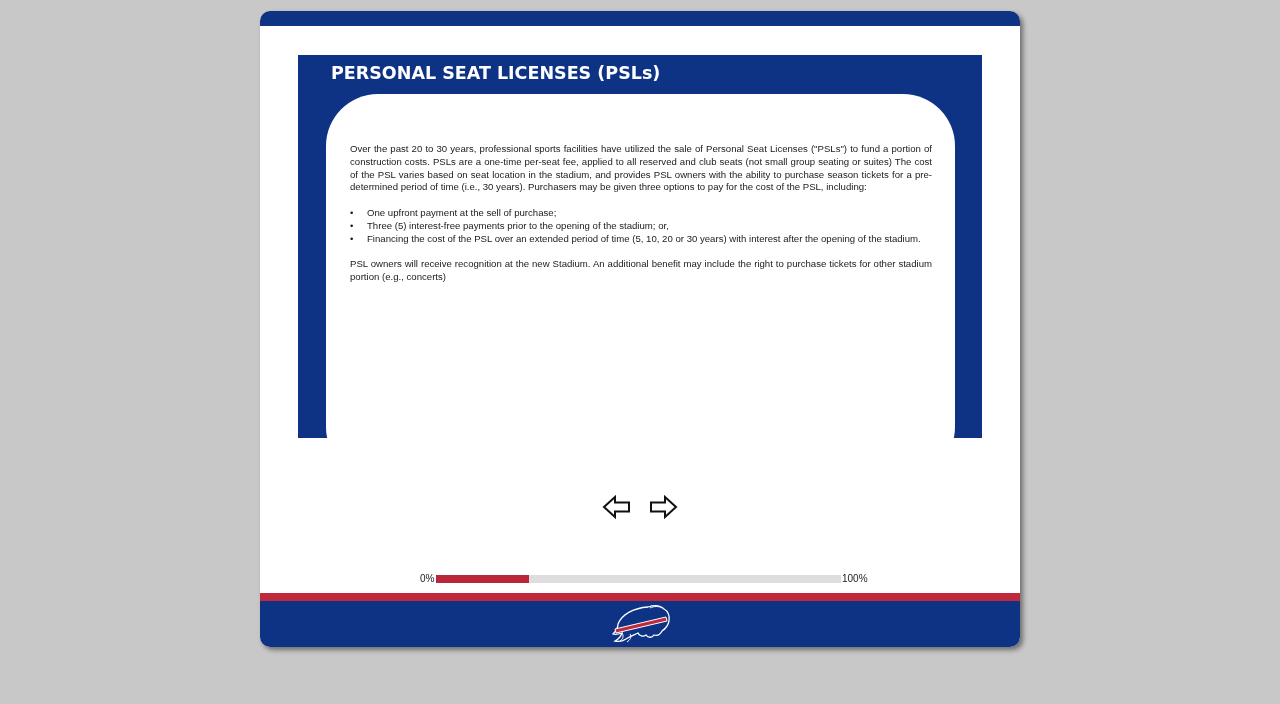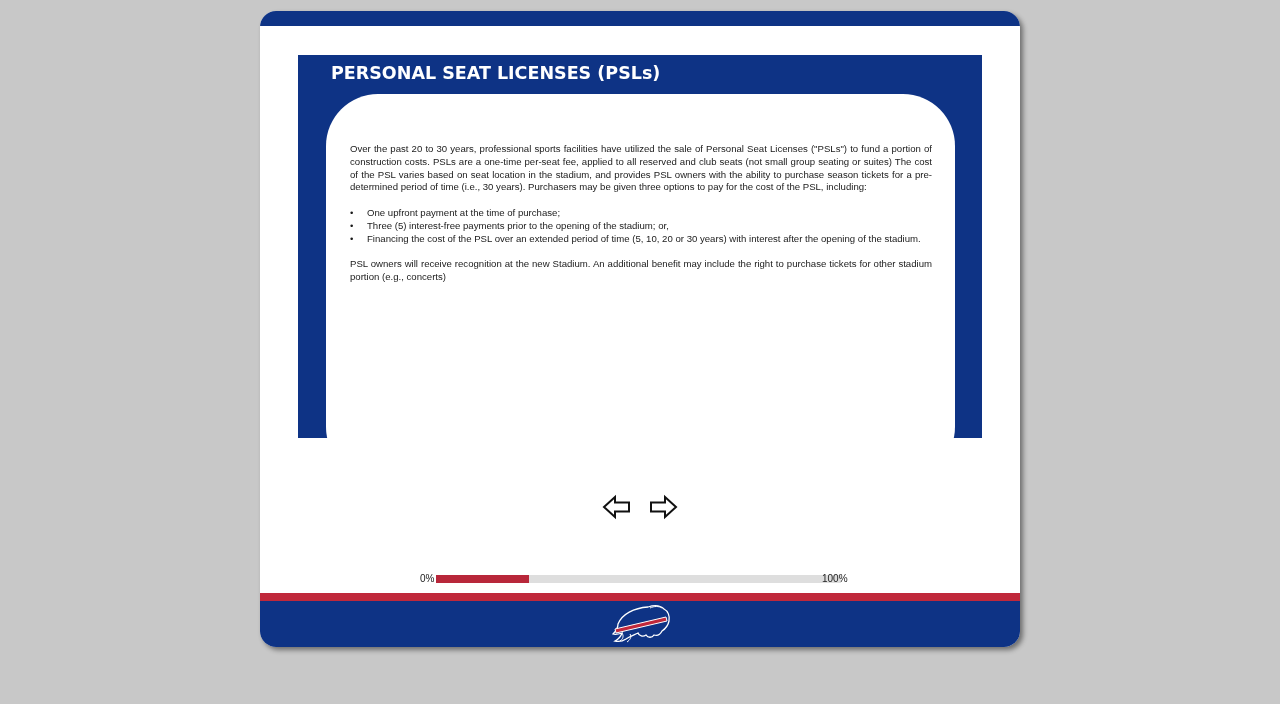--- a/index.html
+++ b/index.html
@@ -8,21 +8,21 @@
       background: #c8c8c8;
       position: relative;
       overflow: hidden;
       font-family: "Liberation Sans", sans-serif;
     }
     .player {
       position: absolute;
       left: 260px; top: 11px;
       width: 760px; height: 636px;
       background: #ffffff;
-      border-radius: 16px;
+      border-radius: 10px;
       box-shadow: 3px 3px 5px rgba(0,0,0,0.45);
       overflow: hidden;
     }
     .top-bar {
       position: absolute; left: 0; top: 0;
       width: 760px; height: 15px;
       background: #0e3385;
     }
     .slide {
       position: absolute;
@@ -87,21 +87,21 @@
       position: absolute;
       left: 160px; top: 562px;
       width: 450px; height: 12px;
     }
     .progress-label {
       position: absolute; top: 0;
       font-size: 10px; line-height: 12px;
       color: #222;
     }
     .progress-start { left: 0; }
-    .progress-end { left: 402px; text-align: center; }
+    .progress-end { left: 422px; text-align: center; }
     .progress-track {
       position: absolute;
       left: 16px; top: 2px;
       width: 405px; height: 8px;
       background: #dedede;
     }
     .progress-fill {
       position: absolute; left: 0; top: 0;
       height: 8px;
       background: #b8273a;
@@ -129,21 +129,21 @@
   <div class="top-bar"></div>
 
   <div class="slide">
     <div class="slide-title">PERSONAL SEAT LICENSES (PSLs)</div>
     <div class="panel">
       <div class="panel-text">
         <p>Over the past 20 to 30 years, professional sports facilities have utilized the sale of Personal Seat Licenses ("PSLs") to fund a portion of construction costs. PSLs are a one-time per-seat fee, applied to all reserved and club seats (not small group seating or suites) The cost of the PSL varies based on seat location in the stadium, and provides PSL owners with the ability to purchase season tickets for a pre-determined period of time (i.e., 30 years). Purchasers may be given three options to pay for the cost of the PSL, including:</p>
         <ul>
           <li>
             <span class="bullet">•</span>
-            <span>One upfront payment at the time of purchase;</span>
+            <span>One upfront payment at the sell of purchase;</span>
           </li>
           <li>
             <span class="bullet">•</span>
             <span>Three (5) interest-free payments prior to the opening of the stadium; or,</span>
           </li>
           <li>
             <span class="bullet">•</span>
             <span>Financing the cost of the PSL over an extended period of time (5, 10, 20 or 30 years) with interest after the opening of the stadium.</span>
           </li>
         </ul>

